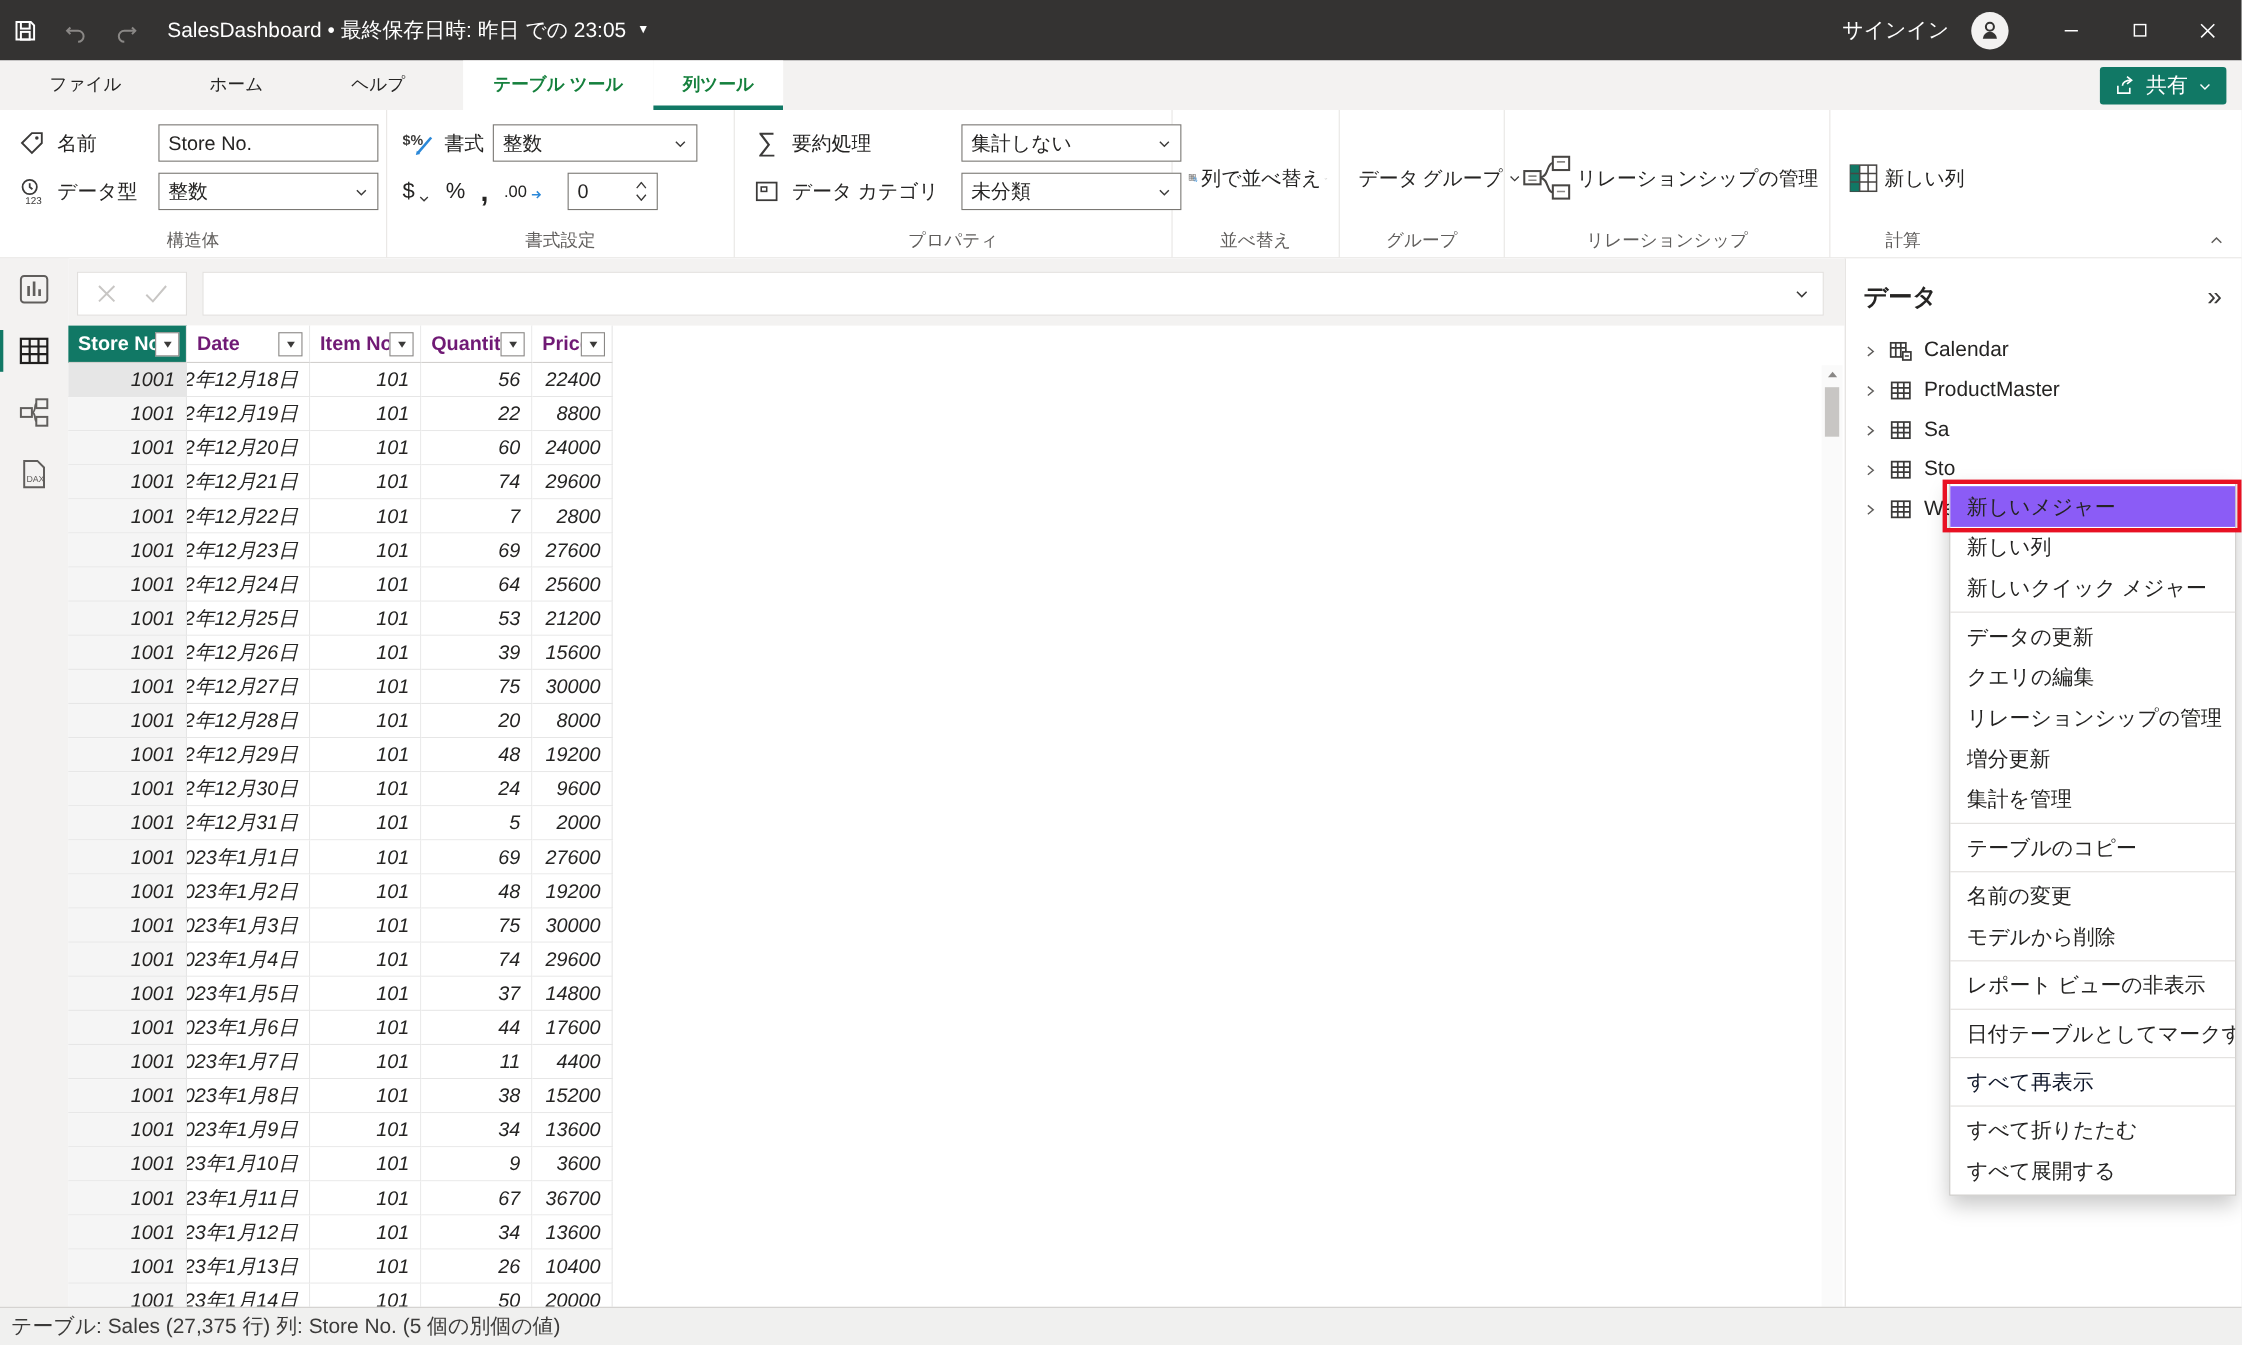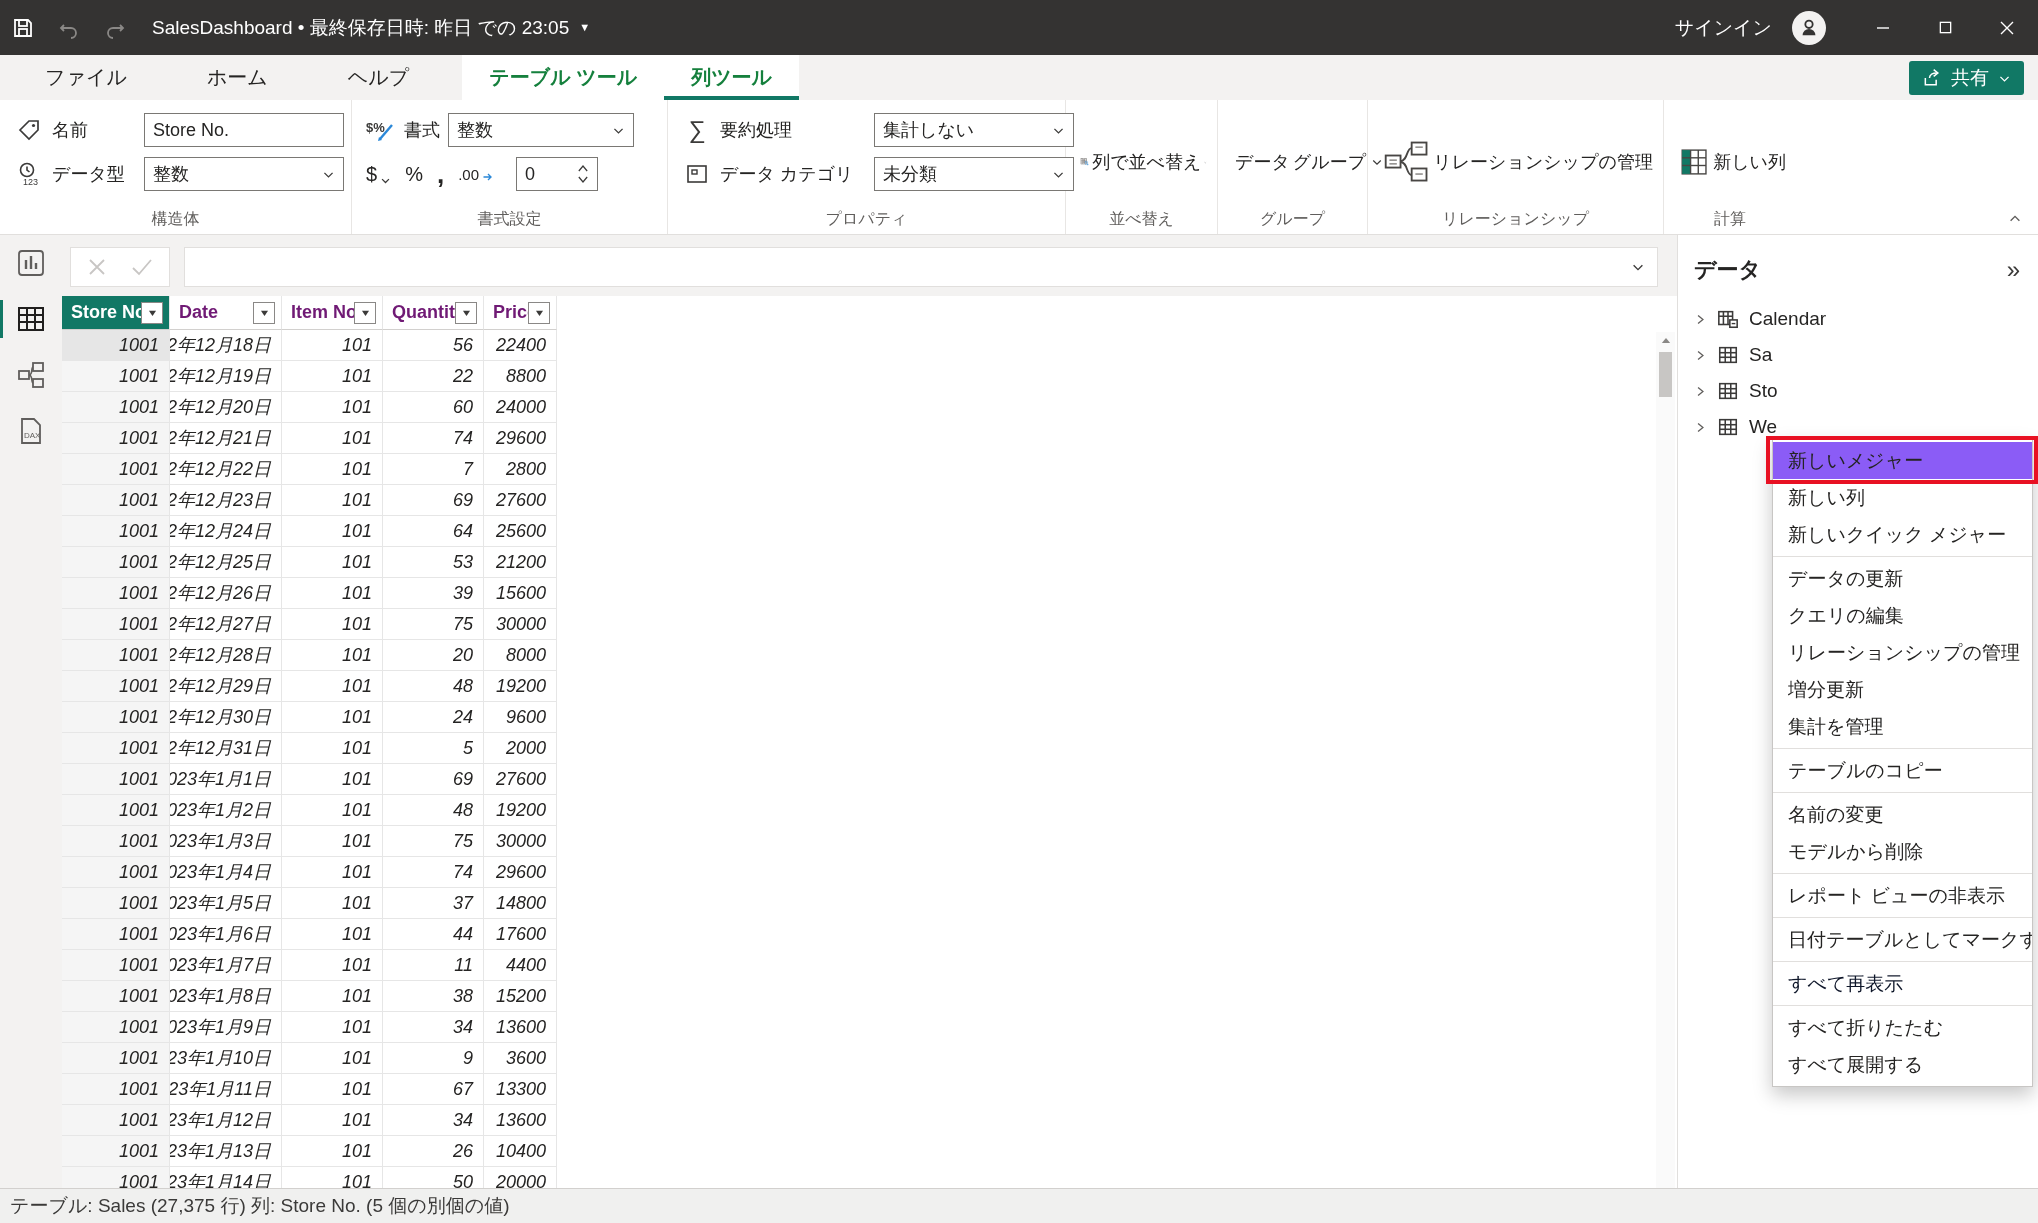--- a/index.html
+++ b/index.html
@@ -13,21 +13,21 @@
   .tb-icon{width:46px;height:55px;display:flex;align-items:center;justify-content:center;}
   .tb-title{margin-left:14px;font-size:19px;display:flex;align-items:center;gap:10px;white-space:nowrap;}
   .tb-caret{font-size:11px;line-height:1;}
   .tb-right{margin-left:auto;display:flex;align-items:center;height:100%;}
   .tb-signin{font-size:19px;margin-right:20px;cursor:default;}
   .tb-avatar{width:34px;height:34px;border-radius:50%;background:#f3f2f1;display:flex;align-items:center;justify-content:center;margin-right:26px;}
   .winbtn{width:62px;height:55px;display:flex;align-items:center;justify-content:center;}
 
   
   .tabrow{position:absolute;top:55px;left:0;right:0;height:45px;background:#f3f2f1;display:flex;align-items:stretch;}
-  .tab{display:flex;align-items:center;padding:0 27px;font-size:20px;color:#252423;cursor:default;text-align:right;}
+  .tab{display:flex;align-items:center;padding:0 27px;font-size:16px;color:#252423;cursor:default;text-align:right;}
   .tab.ctx{background:#fff;color:#15803d;font-weight:bold;}
   .tab.active{box-shadow:inset 0 -4px 0 #117865;}
   .share-btn{position:absolute;right:14px;top:6px;height:34px;background:#117865;color:#fff;border-radius:3px;
              display:flex;align-items:center;gap:9px;padding:0 13px;font-size:19px;}
 
   
   .ribbon{position:absolute;top:100px;left:0;right:0;height:135px;background:#fff;border-bottom:1px solid #e1dfdd;
           display:flex;box-sizing:border-box;}
   .rgroup{position:relative;border-right:1px solid #e8e6e4;box-sizing:border-box;padding:8px 10px 26px 14px;flex:none;}
   .glabel{position:absolute;bottom:4px;left:0;right:0;text-align:center;font-size:16px;color:#605e5c;white-space:nowrap;}
@@ -649,21 +649,21 @@
           <div class="td" style="width: 112px;">2023年1月10日</div>
           <div class="td" style="width: 101px;">101</div>
           <div class="td" style="width: 101px;">9</div>
           <div class="td" style="width: 73px;">3600</div>
         </div>
         <div class="trow">
           <div class="td storecol" style="width: 108px;">1001</div>
           <div class="td" style="width: 112px;">2023年1月11日</div>
           <div class="td" style="width: 101px;">101</div>
           <div class="td" style="width: 101px;">67</div>
-          <div class="td" style="width: 73px;">13300</div>
+          <div class="td" style="width: 73px;">36700</div>
         </div>
         <div class="trow">
           <div class="td storecol" style="width: 108px;">1001</div>
           <div class="td" style="width: 112px;">2023年1月12日</div>
           <div class="td" style="width: 101px;">101</div>
           <div class="td" style="width: 101px;">34</div>
           <div class="td" style="width: 73px;">13600</div>
         </div>
         <div class="trow">
           <div class="td storecol" style="width: 108px;">1001</div>
@@ -708,20 +708,37 @@
             <svg width="22" height="22" viewBox="0 0 24 24">
               <rect x="2" y="4" width="15" height="14" fill="none" stroke="currentColor" stroke-width="1.7"></rect>
               <line x1="2" y1="9" x2="17" y2="9" stroke="currentColor" stroke-width="1.7"></line>
               <line x1="7" y1="4" x2="7" y2="18" stroke="currentColor" stroke-width="1.7"></line>
               <line x1="12" y1="4" x2="12" y2="18" stroke="currentColor" stroke-width="1.7"></line>
               <rect x="14" y="13" width="8" height="8" fill="#fff" stroke="currentColor" stroke-width="1.7"></rect>
               <line x1="16" y1="17" x2="20" y2="17" stroke="currentColor" stroke-width="1.5"></line>
             </svg>
           </span>
           <span>Calendar</span>
+        </div>
+        <div class="titem">
+          <span class="chev">
+            <svg width="13" height="13" viewBox="0 0 16 16">
+              <path d="M5 3l6 5-6 5" fill="none" stroke="#605e5c" stroke-width="1.6"></path>
+            </svg>
+          </span>
+          <span class="ticon">
+            <svg width="22" height="22" viewBox="0 0 24 24">
+              <rect x="3" y="4" width="18" height="16" fill="none" stroke="currentColor" stroke-width="1.7"></rect>
+              <line x1="3" y1="9.5" x2="21" y2="9.5" stroke="currentColor" stroke-width="1.7"></line>
+              <line x1="3" y1="14.5" x2="21" y2="14.5" stroke="currentColor" stroke-width="1.7"></line>
+              <line x1="9" y1="4" x2="9" y2="20" stroke="currentColor" stroke-width="1.7"></line>
+              <line x1="15" y1="4" x2="15" y2="20" stroke="currentColor" stroke-width="1.7"></line>
+            </svg>
+          </span>
+          <span>ProductMaster</span>
         </div>
         <div class="titem">
           <span class="chev">
             <svg width="13" height="13" viewBox="0 0 16 16">
               <path d="M5 3l6 5-6 5" fill="none" stroke="#605e5c" stroke-width="1.6"></path>
             </svg>
           </span>
           <span class="ticon">
             <svg width="22" height="22" viewBox="0 0 24 24">
               <rect x="3" y="4" width="18" height="16" fill="none" stroke="currentColor" stroke-width="1.7"></rect>

